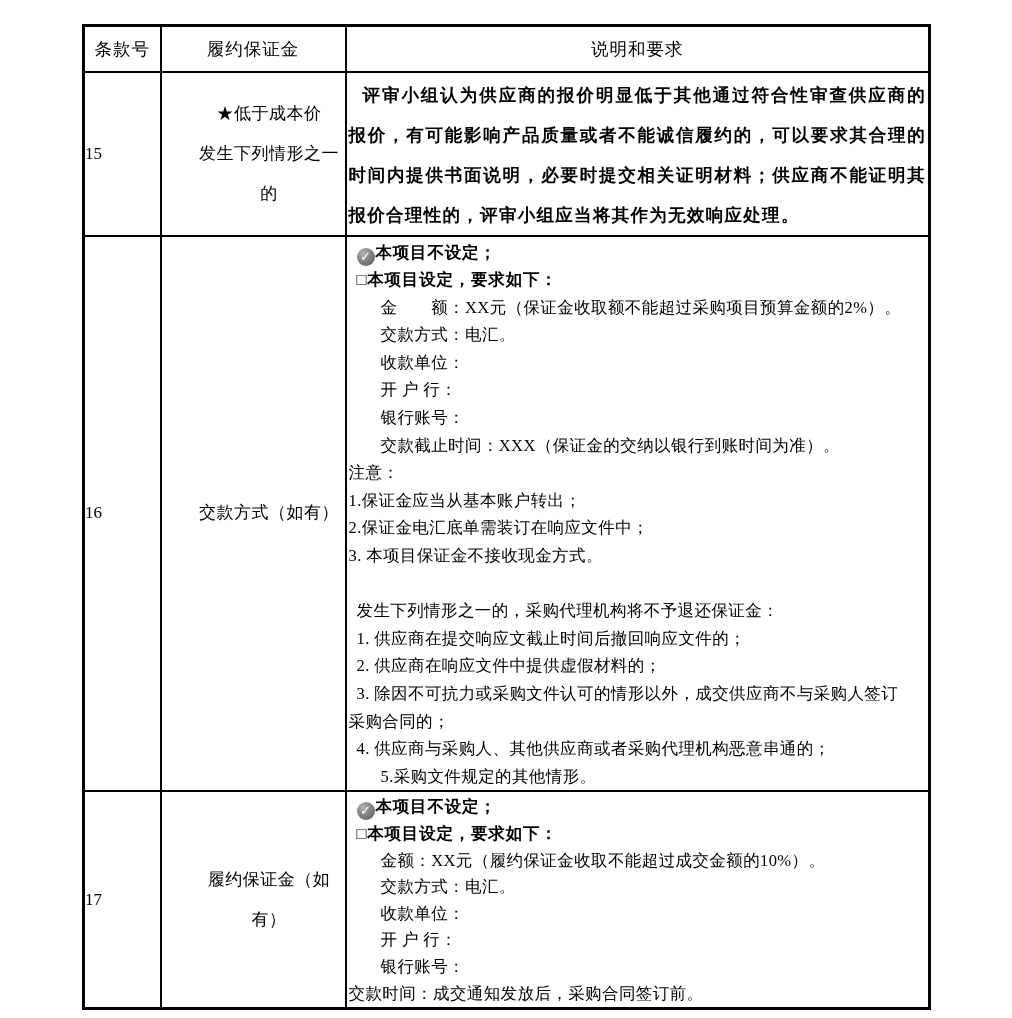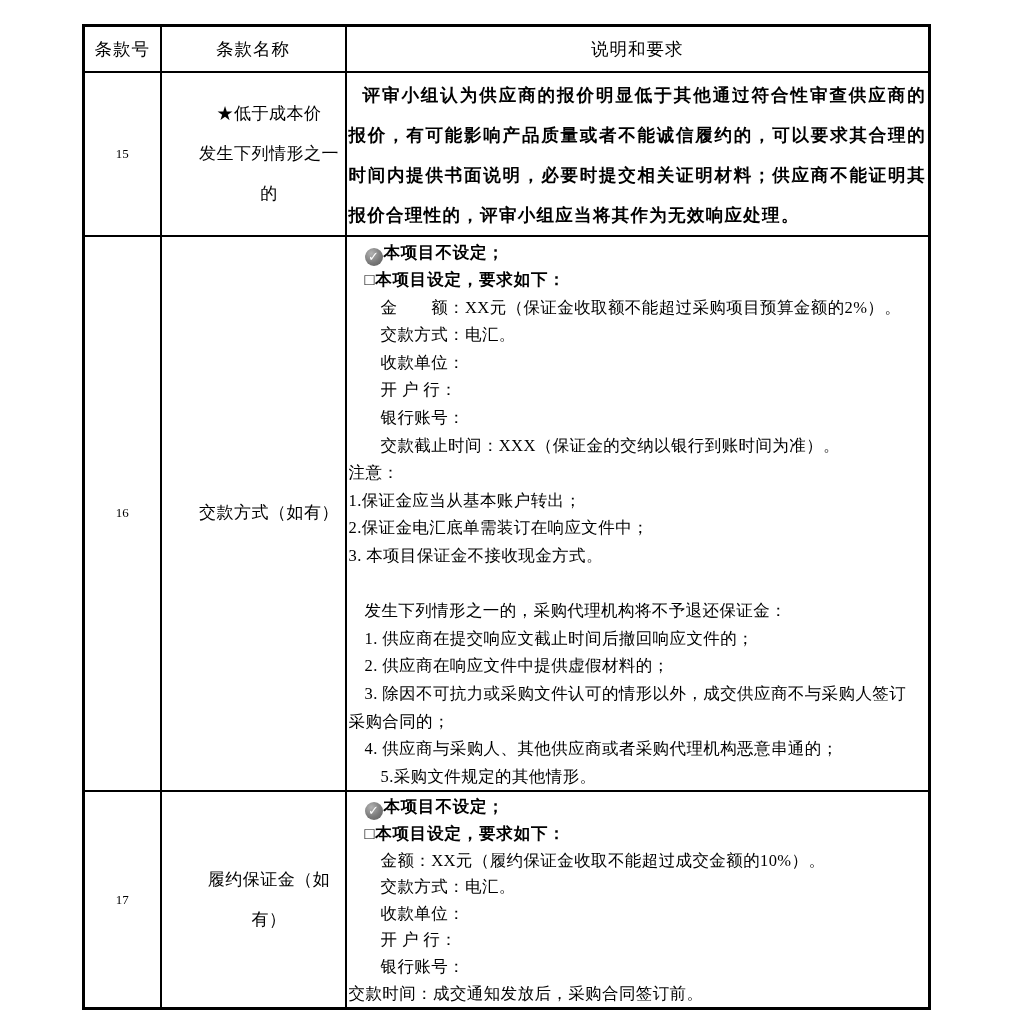--- a/index.html
+++ b/index.html
@@ -15,37 +15,37 @@
     position:absolute; left:82px; top:24px;
     width:846px;
     border-collapse:collapse; table-layout:fixed;
     border:3px solid #000;
   }
   .doc-table th, .doc-table td { border:2px solid #000; padding:0; vertical-align:middle; }
 
   thead tr { height:46px; }
   thead th { font-weight:normal; font-size:17.5px; letter-spacing:1px; text-align:center; }
 
-  td.num  { text-align:center; font-size:13px; }
+  td.num  { font-size:17px; }
   td.name { text-align:center; font-size:17px; letter-spacing:0.5px;padding-left:32px; }
   td.name .nm-line { line-height:40px; }
   td.content { vertical-align:top; padding:2px 2px 0 2px; }
 
   tr.r15 { height:160px; }
   tr.r16 { height:552px; }
   tr.r17 { height:213px; }
 
   .r15 .para {
     margin:0; font-size:17.5px; line-height:40px; letter-spacing:1.3px;
     text-align:justify; text-align-last:left; text-indent:0.8em;font-weight:bold;
   }
 
   .ln { font-size:16.5px; line-height:27.6px; letter-spacing:0.4px; white-space:nowrap; overflow:hidden; }
   .r17 .ln { line-height:26.6px; }
-  .i1 { padding-left:16px; }
+  .i1 { padding-left:8px; }
   .i2 { padding-left:32px; }
   .b  { font-weight:bold; letter-spacing:0.8px; }
   .blank { height:27.6px; }
 
   .chk-icon {
     display:inline-block; width:18px; height:18px; border-radius:50%;
     background:radial-gradient(circle at 35% 30%, #b2b2b2, #7a7a7a 55%, #5d5d5d 95%);
     color:#fff; text-align:center; line-height:18px; font-size:13px; font-weight:bold;
     vertical-align:-3px; margin-right:1px;
     font-family:"DejaVu Sans",sans-serif; letter-spacing:0;
@@ -57,21 +57,21 @@
 <div class="page">
   <table class="doc-table">
     <colgroup>
       <col style="width:77px">
       <col style="width:185px">
       <col style="width:584px">
     </colgroup>
     <thead>
       <tr>
         <th>条款号</th>
-        <th>条款名称</th>
+        <th>履约保证金</th>
         <th>说明和要求</th>
       </tr>
     </thead>
     <tbody>
 
       <tr class="r15">
         <td class="num">15</td>
         <td class="name">
           <div class="nm-line">★低于成本价</div>
           <div class="nm-line">发生下列情形之一的</div>

